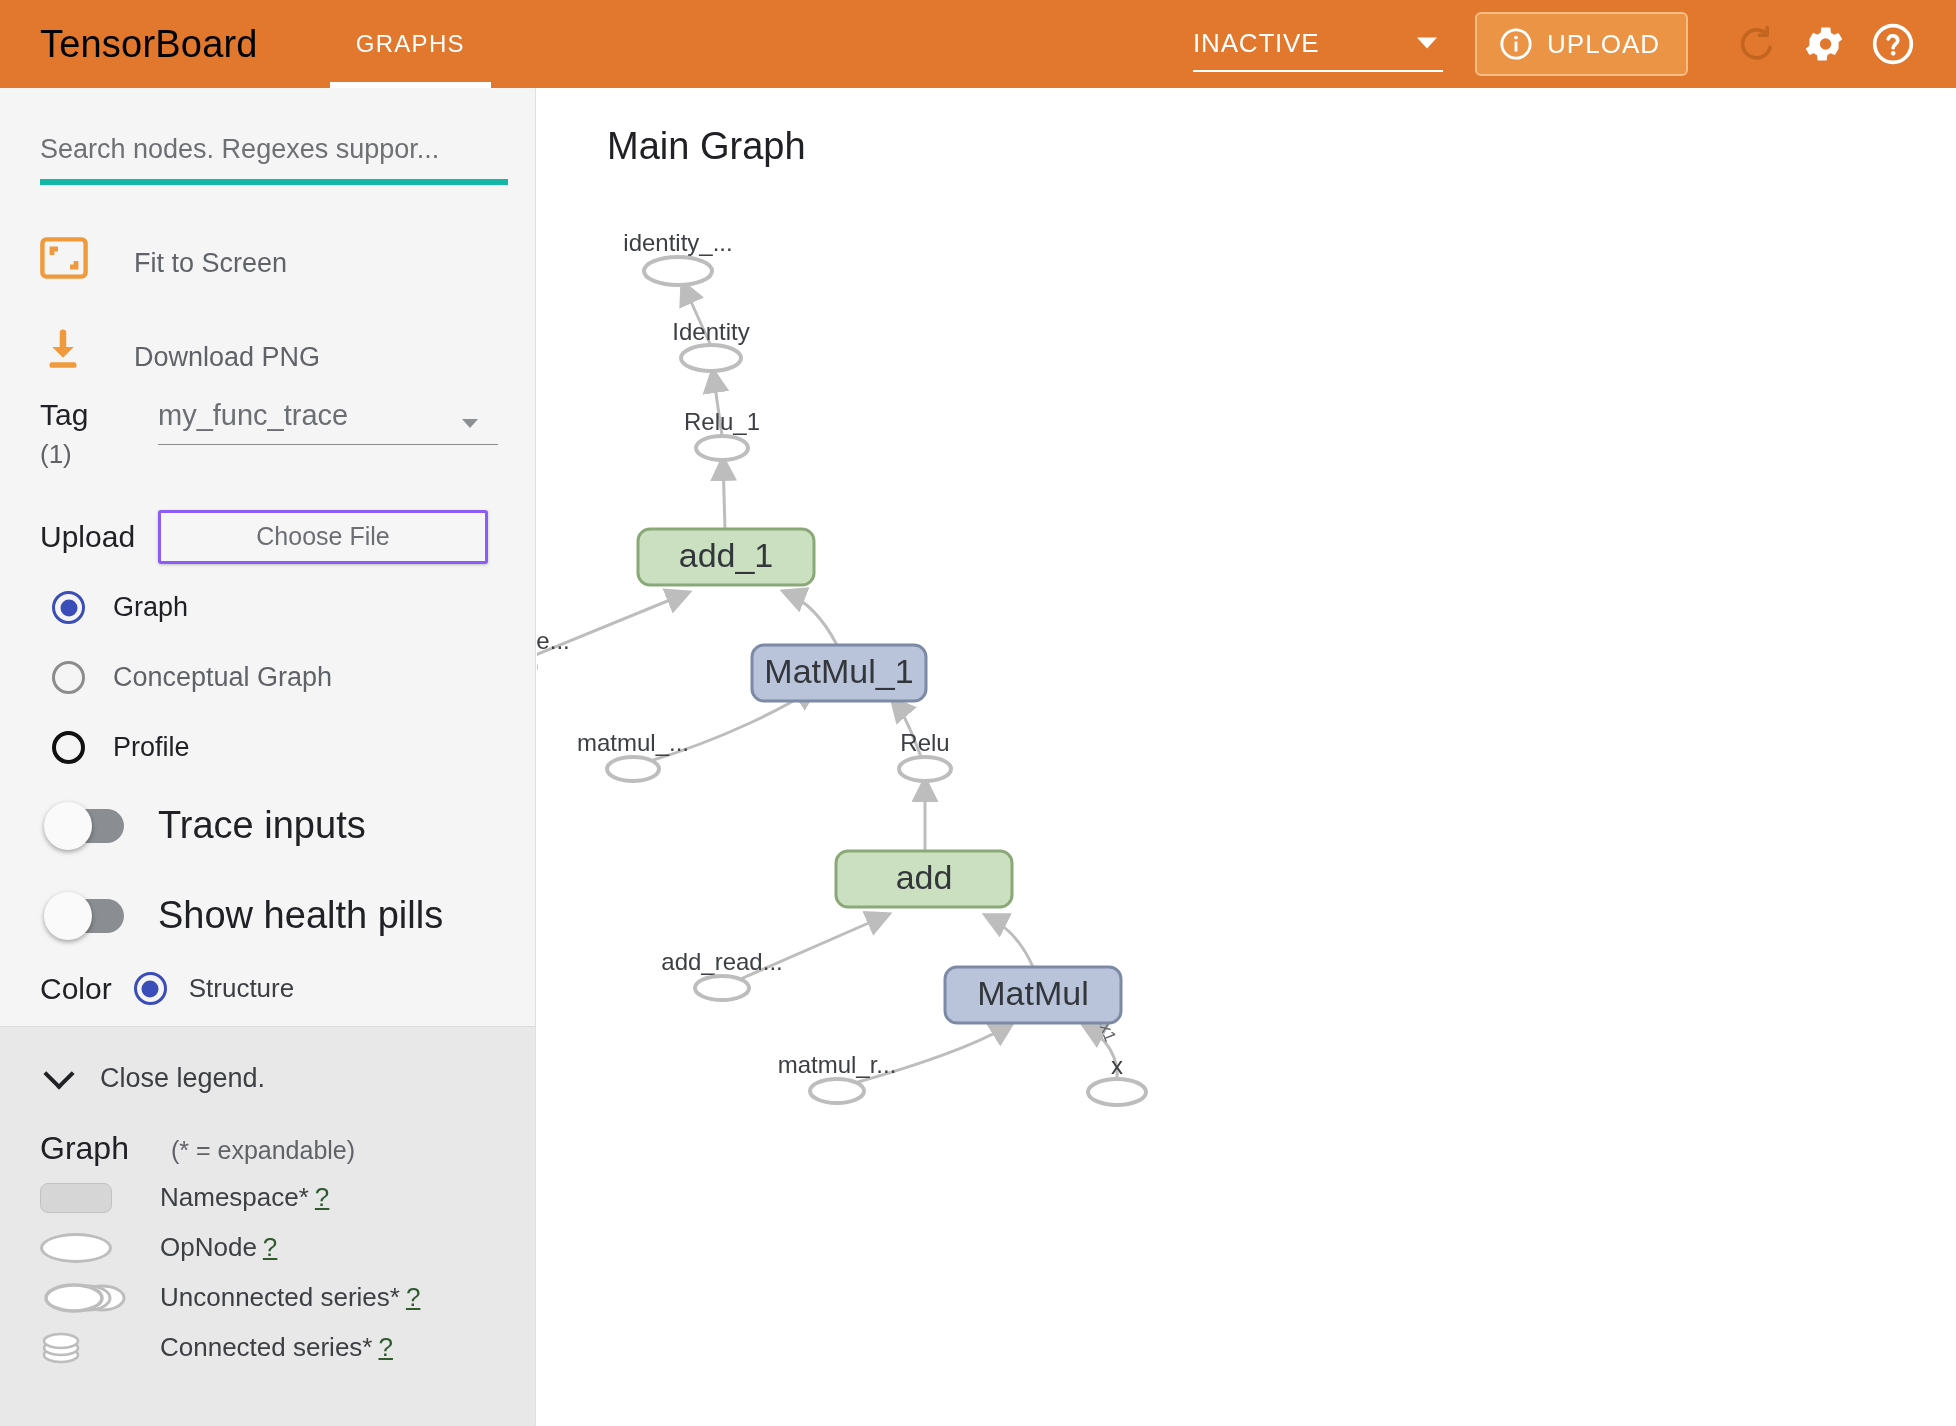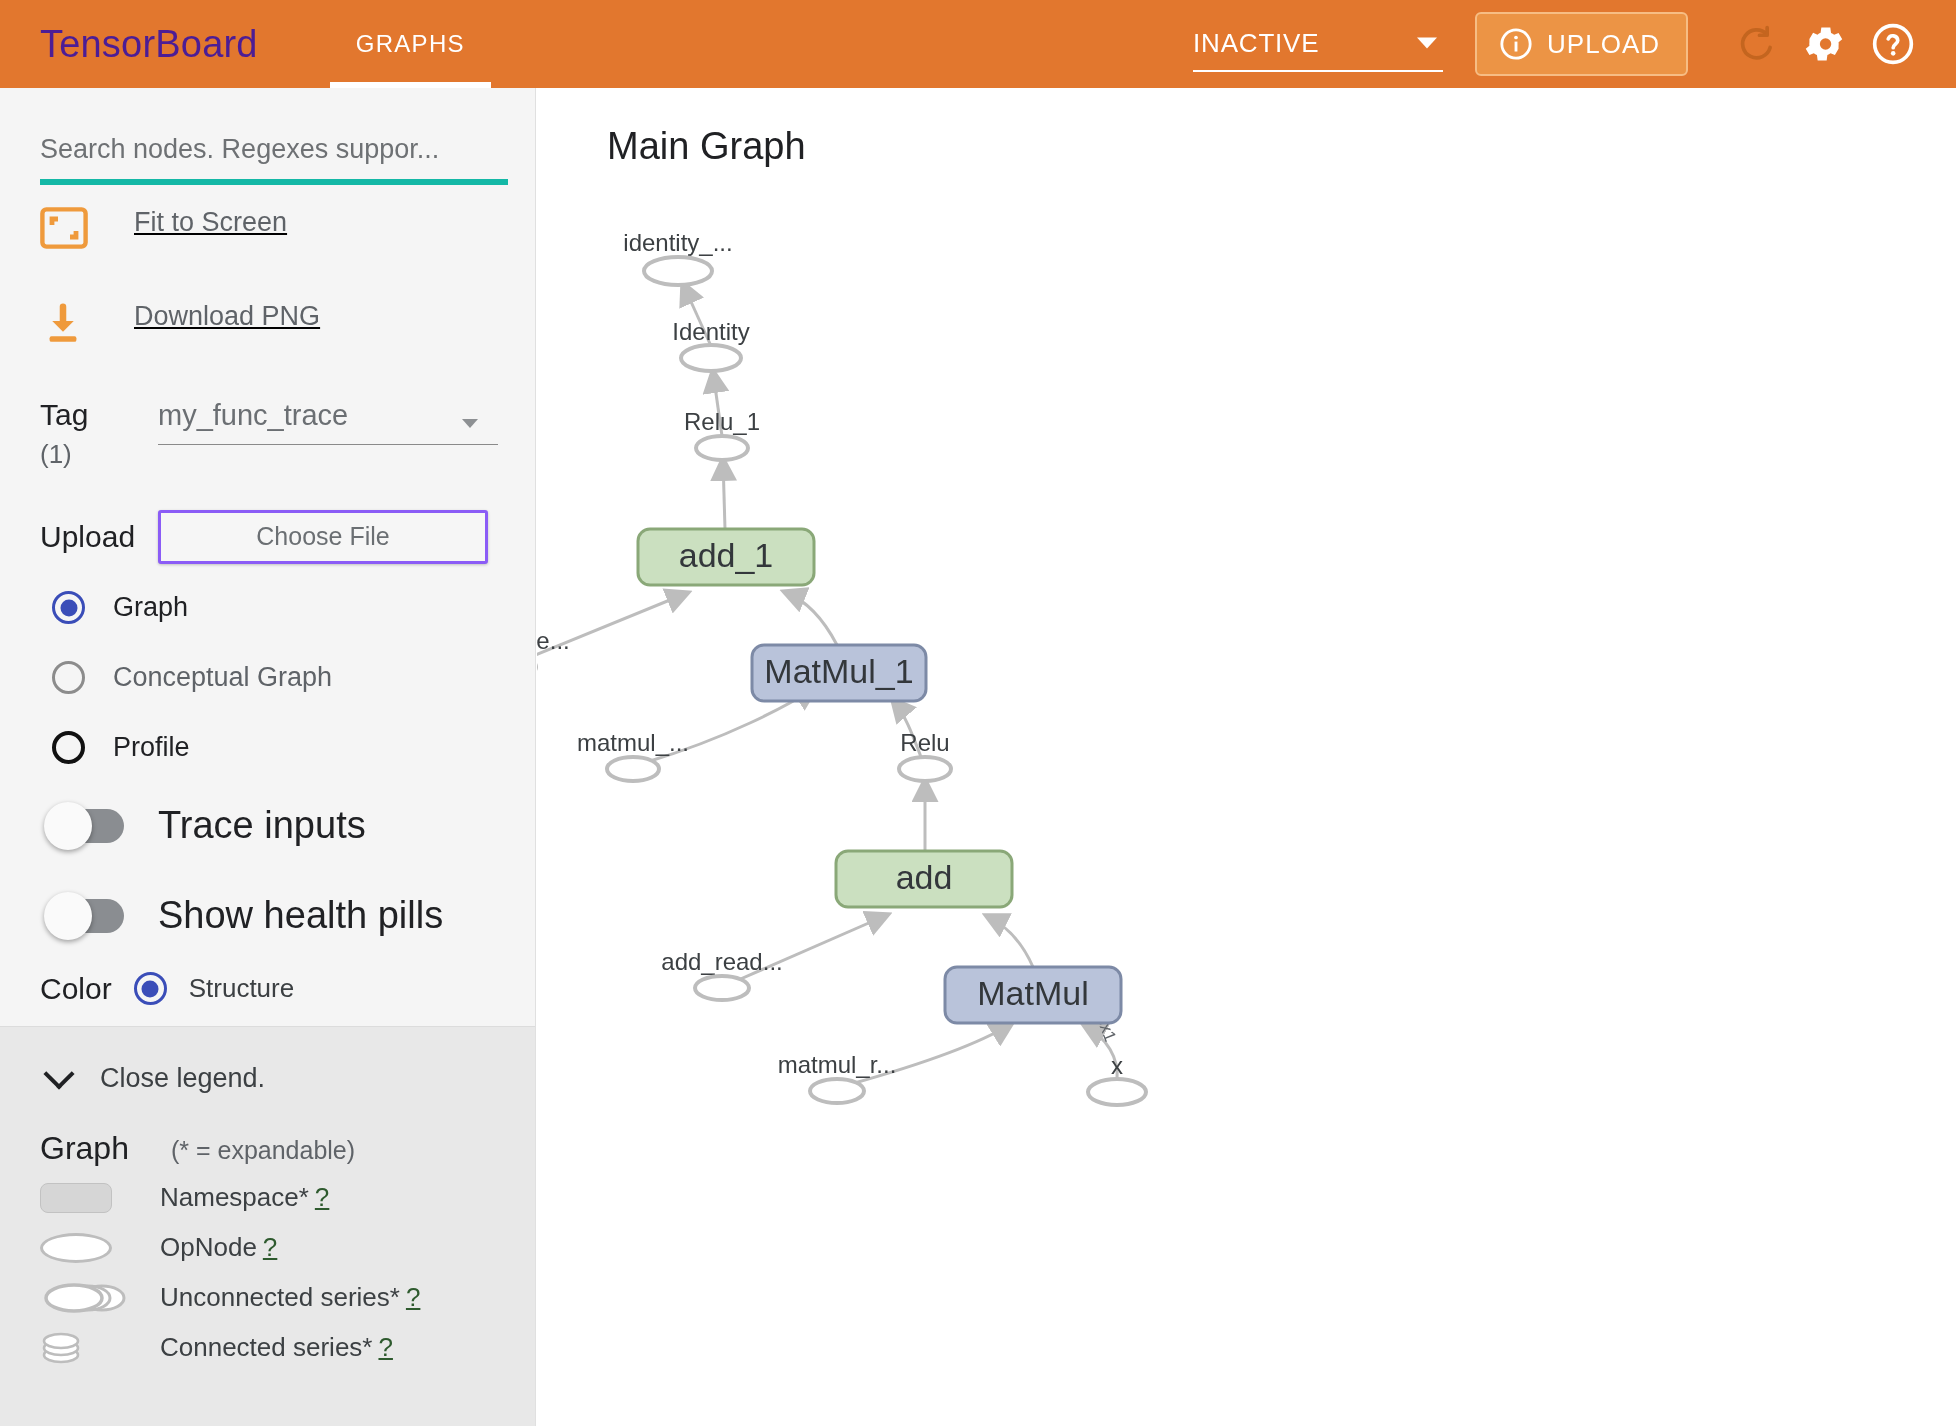--- a/index.html
+++ b/index.html
@@ -9,21 +9,21 @@
     background: #fff; overflow: hidden;
   }
   #app { position: relative; width: 1956px; height: 1426px; }
 
   
   .header {
     position: absolute; left: 0; top: 0; width: 1956px; height: 88px;
     background: #e2772e; display: flex; align-items: center;
   }
   .brand {
-    color: #4c1d95; font-size: 38px; letter-spacing: .2px;
+    color: #000000; font-size: 38px; letter-spacing: .2px;
     margin-left: 40px; white-space: nowrap;
   }
   .tabs { display: flex; align-items: stretch; height: 88px; margin-left: 72px; }
   .tab {
     position: relative; display: flex; align-items: center; height: 88px;
     padding: 0 26px; color: #ffffff; font-size: 24px; letter-spacing: 1.3px;
     cursor: pointer; text-transform: uppercase;
   }
   .tab.active::after {
     content: ""; position: absolute; left: 0; right: 0; bottom: 0;
@@ -64,21 +64,21 @@
   .sb-top { padding: 0 40px; }
   .search-wrap { padding-top: 46px; }
   .search-input {
     width: 468px; border: none; border-bottom: 6px solid #14b8a6;
     background: transparent; font-family: inherit; font-size: 27px;
     color: #5f6368; padding: 0 0 14px 0; outline: none;
   }
   .search-input::placeholder { color: #6e7174; }
 
   .action-row {
-    display: flex; align-items: flex-start; height: 72px; margin-top: 22px; cursor: pointer; text-decoration: underline;
+    display: flex; align-items: flex-end; height: 72px; margin-top: 22px; cursor: pointer;
   }
   .action-ico { width: 62px; display: flex; align-items: center; justify-content: flex-start; }
   .action-label { font-size: 27px; color: #5f6368; margin-left: 32px; }
 
   .field-row { display: flex; align-items: flex-start; margin-top: 26px; }
   .field-label { width: 118px; flex: none; }
   .field-label .name { font-size: 30px; color: #202124; line-height: 1.05; }
   .field-label .count { font-size: 26px; color: #5f6368; margin-top: 8px; }
   .field-ctl { position: relative; flex: 1; }
   .field-value {

